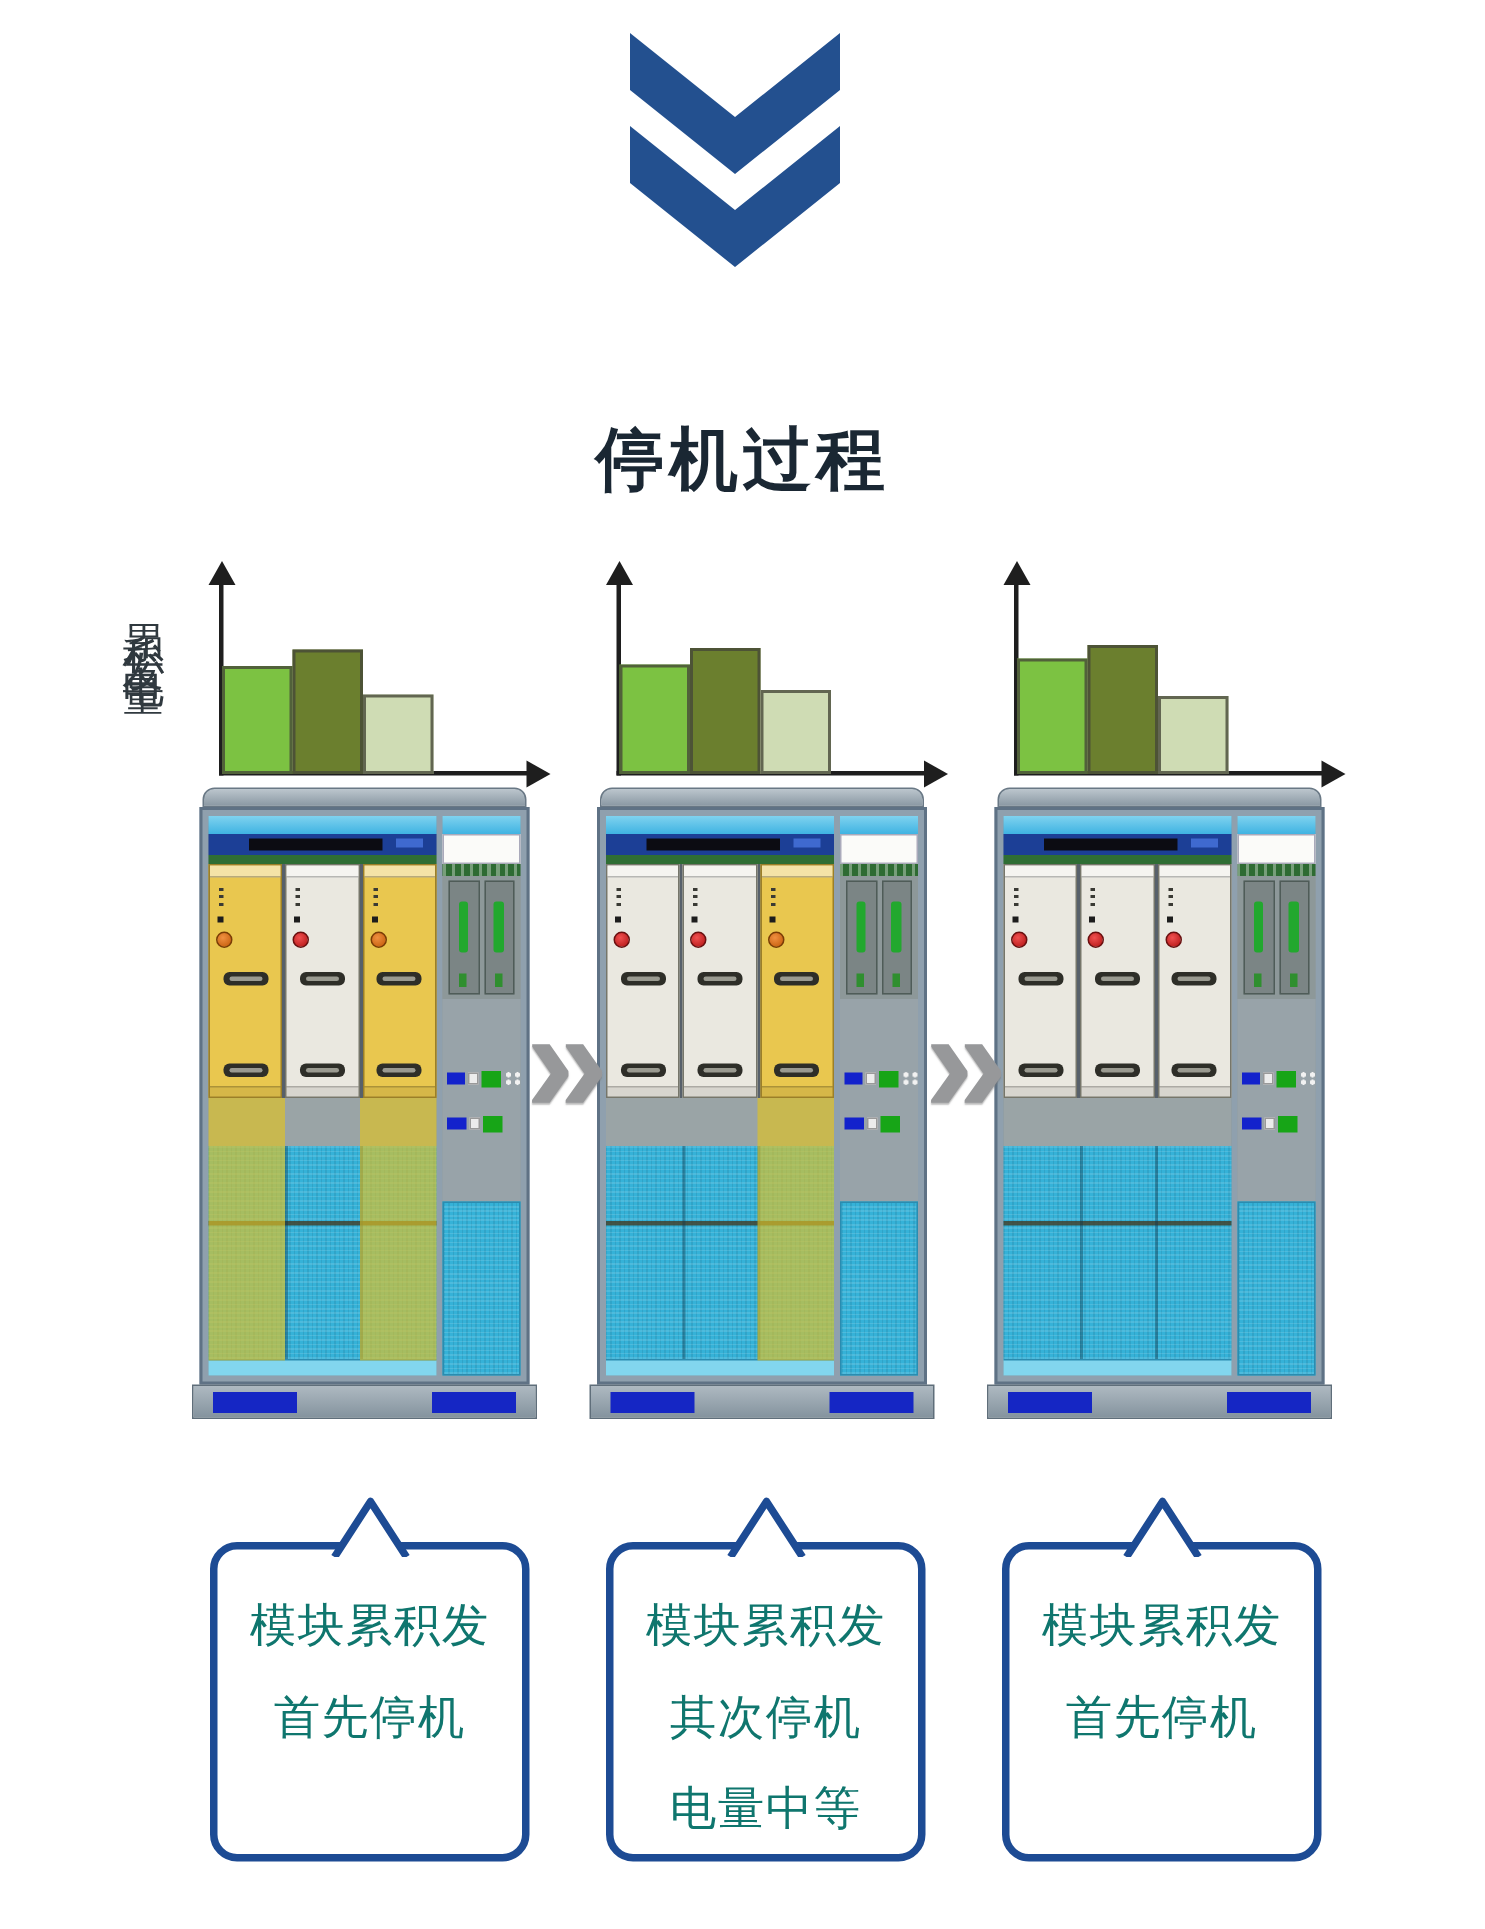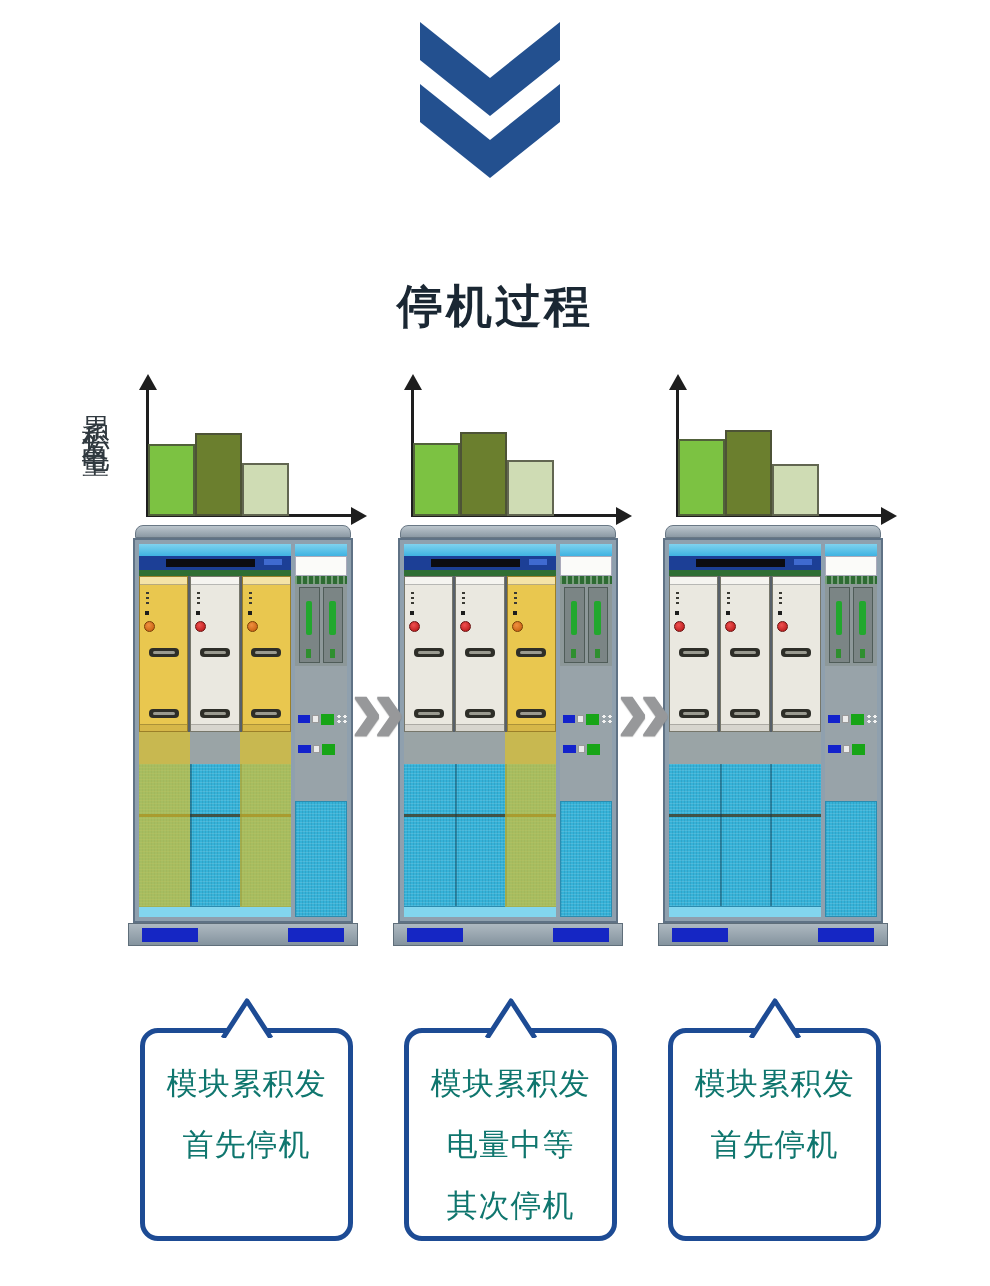--- a/index.html
+++ b/index.html
@@ -410,22 +410,22 @@
       <path d="M3,42 L27,5 L51,42" fill="#ffffff" stroke="#1d4b94" stroke-width="5" stroke-linejoin="round"></path>
     </svg>
     <span class="line">模块累积发</span>
     <span class="line">首先停机</span>
   </div>
   <div class="callout b2">
     <svg class="tail" width="54" height="42">
       <path d="M3,42 L27,5 L51,42" fill="#ffffff" stroke="#1d4b94" stroke-width="5" stroke-linejoin="round"></path>
     </svg>
     <span class="line">模块累积发</span>
+    <span class="line">其次停机</span>
     <span class="line">电量中等</span>
-    <span class="line">其次停机</span>
   </div>
   <div class="callout b3">
     <svg class="tail" width="54" height="42">
       <path d="M3,42 L27,5 L51,42" fill="#ffffff" stroke="#1d4b94" stroke-width="5" stroke-linejoin="round"></path>
     </svg>
     <span class="line">模块累积发</span>
     <span class="line">首先停机</span>
   </div>
 
 </div>

